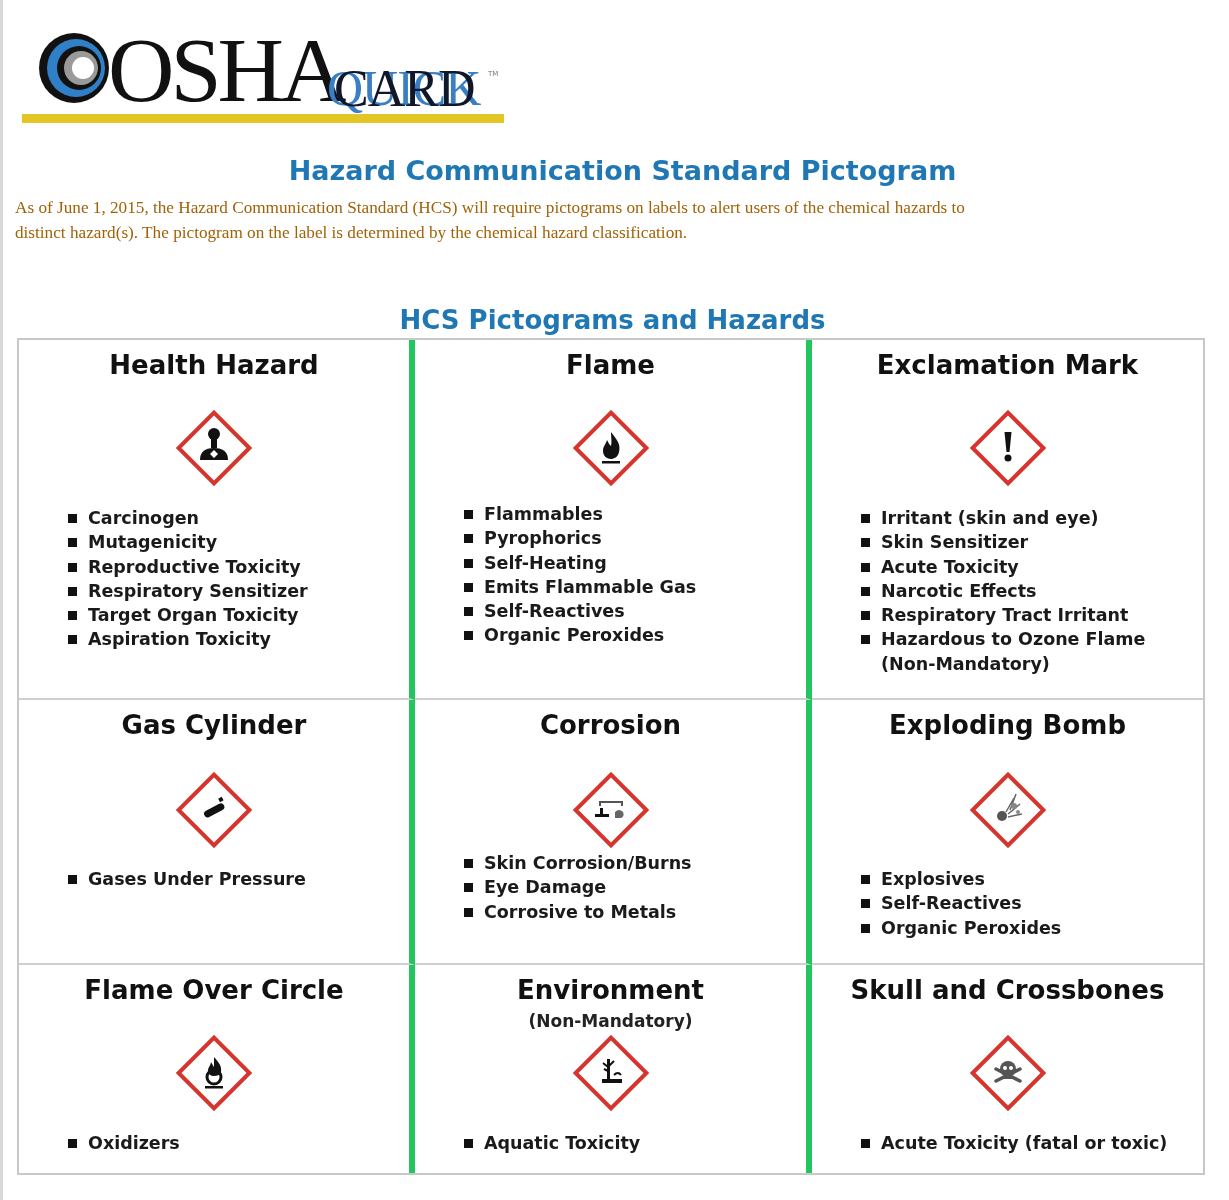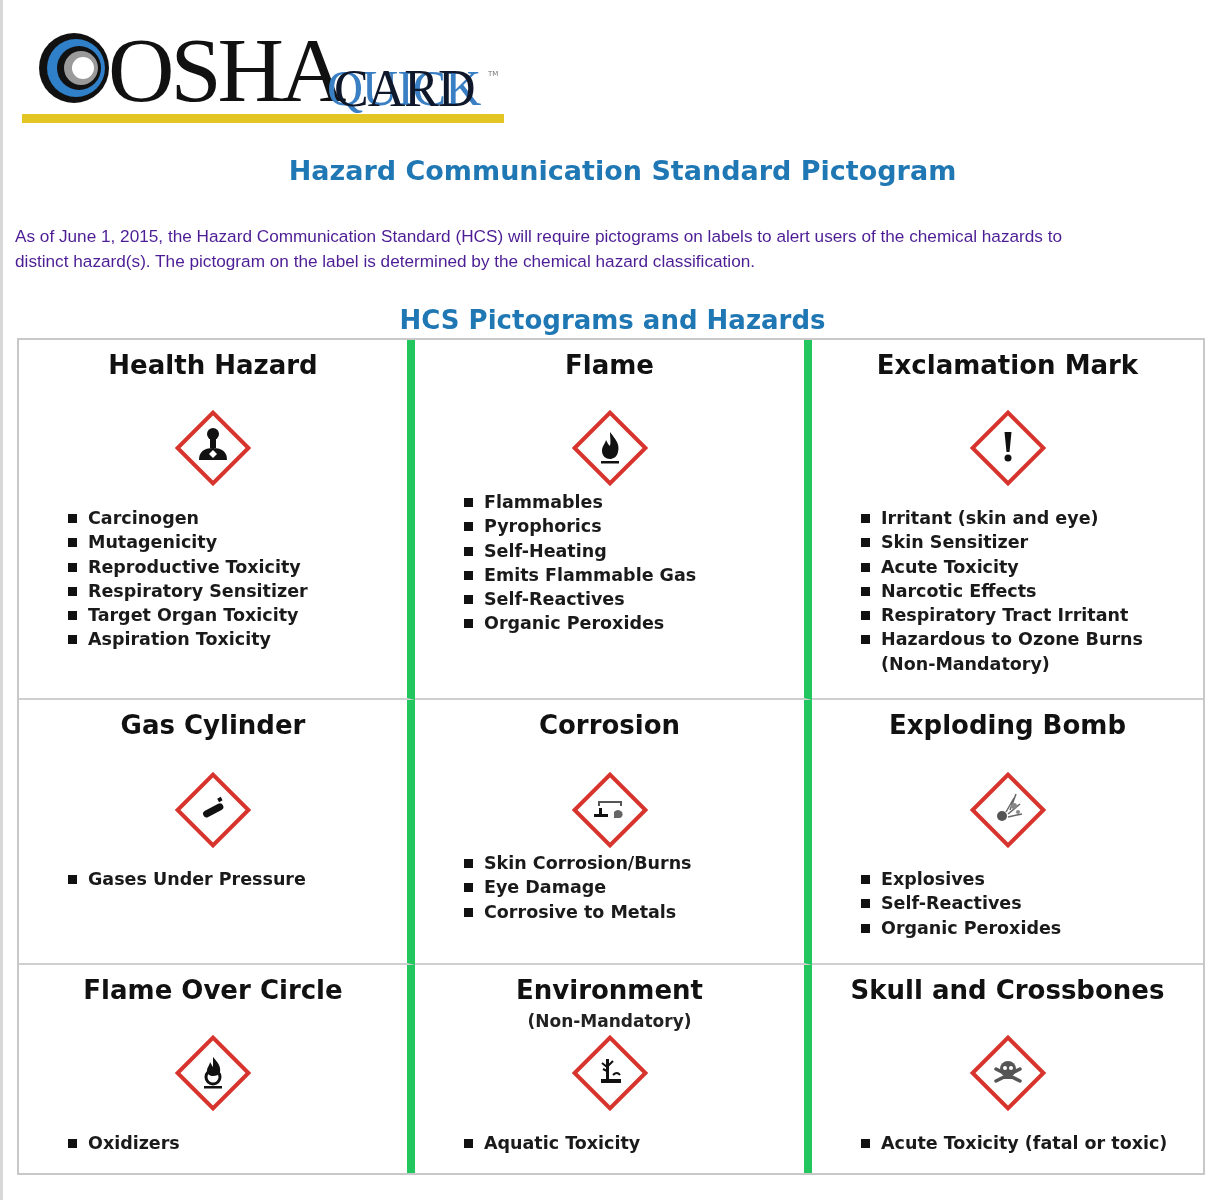--- a/index.html
+++ b/index.html
@@ -10,26 +10,26 @@
   .logo { position: absolute; left: 22px; top: 18px; width: 490px; height: 110px; }
   .logo-ring { position: absolute; left: 14px; top: 12px; width: 76px; height: 76px; }
   .logo-osha { position: absolute; left: 86px; top: 6px; font-family: "Liberation Serif", serif; font-weight: normal; font-size: 92px; line-height: 92px; letter-spacing: -4px; color: #111; }
   .logo-quick { position: absolute; left: 305px; top: 6px; font-family: "Liberation Serif", serif; font-size: 50px; line-height: 48px; color: #3a7fc4; letter-spacing: -1px; margin-top: 40px; }
   .logo-card { position: absolute; left: 312px; top: 46px; font-family: "Liberation Serif", serif; font-size: 52px; line-height: 50px; color: #0f172a; letter-spacing: -1px; }
   .logo-tm { position: absolute; left: 466px; top: 52px; font-size: 7px; color: #777; }
   .logo-bar { position: absolute; left: 0px; top: 96px; width: 482px; height: 9px; background: #e3c623; }
 
   
   .main-title { position: absolute; left: 0; width: 1245px; top: 155px; text-align: center; font-family: "DejaVu Sans", sans-serif; font-weight: bold; font-size: 27px; color: #1f77b4; }
-  .intro { position: absolute; left: 15px; top: 224px; width: 1200px; font-family: Liberation Sans, sans-serif; font-size: 17.2px; line-height: 24.5px; color: #4c1d95; }
+  .intro { position: absolute; left: 15px; top: 196px; width: 1200px; font-family: Liberation Serif, serif; font-size: 17.2px; line-height: 24.5px; color: #a16207; }
   .grid-title { position: absolute; left: 0; width: 1225px; top: 305px; text-align: center; font-family: "DejaVu Sans", sans-serif; font-weight: bold; font-size: 26px; color: #1f77b4; }
 
   
   .grid { position: absolute; left: 17px; top: 338px; width: 1188px; height: 837px; border: 2px solid #c8c8c8; box-sizing: border-box; display: grid; grid-template-columns: 396px 397px 1fr; grid-template-rows: 360px 265px 1fr; }
-  .cell { position: relative; border-right: 8px solid #22c55e; border-bottom: 2px solid #cfcfcf; box-sizing: border-box; }
+  .cell { position: relative; border-right: 6px solid #22c55e; border-bottom: 2px solid #cfcfcf; box-sizing: border-box; }
   .cell.c3 { border-right: none; }
   .cell.r3 { border-bottom: none; }
   .cell-title { position: absolute; left: 0; right: 0; top: 10px; text-align: center; font-family: "DejaVu Sans", sans-serif; font-weight: bold; font-size: 26px; color: #111; }
   .cell-sub { position: absolute; left: 0; right: 0; top: 46px; text-align: center; font-family: "DejaVu Sans", sans-serif; font-weight: bold; font-size: 17px; color: #222; }
   .pict { position: absolute; width: 76px; height: 76px; left: 50%; margin-left: -38px; }
   .pict svg { width: 76px; height: 76px; display: block; }
   ul.hz { position: absolute; left: 46px; margin: 1px; padding: 0; list-style: none; }
   ul.hz li { position: relative; padding-left: 22px; font-family: "DejaVu Sans", sans-serif; font-weight: bold; font-size: 17.5px; line-height: 24.3px; color: #1a1a1a; white-space: nowrap; }
   ul.hz li .bullet { position: absolute; left: 2px; top: 8px; width: 9px; height: 9px; background: #111; }
 </style>
@@ -85,21 +85,21 @@
 
   <div class="cell">
     <div class="cell-title">Flame</div>
     <div class="pict" style="top:70px">
       <svg viewBox="0 0 76 76">
           <rect x="13" y="13" width="50" height="50" transform="rotate(45 38 38)" fill="#fff" stroke="#d6342c" stroke-width="4"></rect>
         <path d="M38 22 C44 30 48 34 46 42 C45 47 41 49 38 49 C34 49 30 46 30 41 C30 36 33 34 34 30 C36 34 37 35 38 36 C39 32 38 27 38 22 Z" fill="#111"></path>
         <rect x="29" y="51" width="18" height="2.5" fill="#111"></rect>
         </svg>
     </div>
-    <ul class="hz" style="top:149px">
+    <ul class="hz" style="top:161px">
       <li><span class="bullet"></span><span>Flammables</span></li>
       <li><span class="bullet"></span><span>Pyrophorics</span></li>
       <li><span class="bullet"></span><span>Self-Heating</span></li>
       <li><span class="bullet"></span><span>Emits Flammable Gas</span></li>
       <li><span class="bullet"></span><span>Self-Reactives</span></li>
       <li><span class="bullet"></span><span>Organic Peroxides</span></li>
     </ul>
   </div>
 
   <div class="cell c3">
@@ -110,21 +110,21 @@
         <path d="M34.5 22 L41.5 22 L39.5 42 L36.5 42 Z" fill="#111"></path>
           <circle cx="38" cy="48" r="3.5" fill="#111"></circle>
         </svg>
     </div>
     <ul class="hz" style="top:165px">
       <li><span class="bullet"></span><span>Irritant (skin and eye)</span></li>
       <li><span class="bullet"></span><span>Skin Sensitizer</span></li>
       <li><span class="bullet"></span><span>Acute Toxicity</span></li>
       <li><span class="bullet"></span><span>Narcotic Effects</span></li>
       <li><span class="bullet"></span><span>Respiratory Tract Irritant</span></li>
-      <li><span class="bullet"></span><span>Hazardous to Ozone Burns</span></li>
+      <li><span class="bullet"></span><span>Hazardous to Ozone Flame</span></li>
       <li><span>(Non-Mandatory)</span></li>
     </ul>
   </div>
 
   <div class="cell">
     <div class="cell-title">Gas Cylinder</div>
     <div class="pict" style="top:72px">
       <svg viewBox="0 0 76 76">
           <rect x="13" y="13" width="50" height="50" transform="rotate(45 38 38)" fill="#fff" stroke="#d6342c" stroke-width="4"></rect>
         <rect x="27" y="35" width="22" height="7" rx="3.5" transform="rotate(-28 38 38)" fill="#111"></rect>

